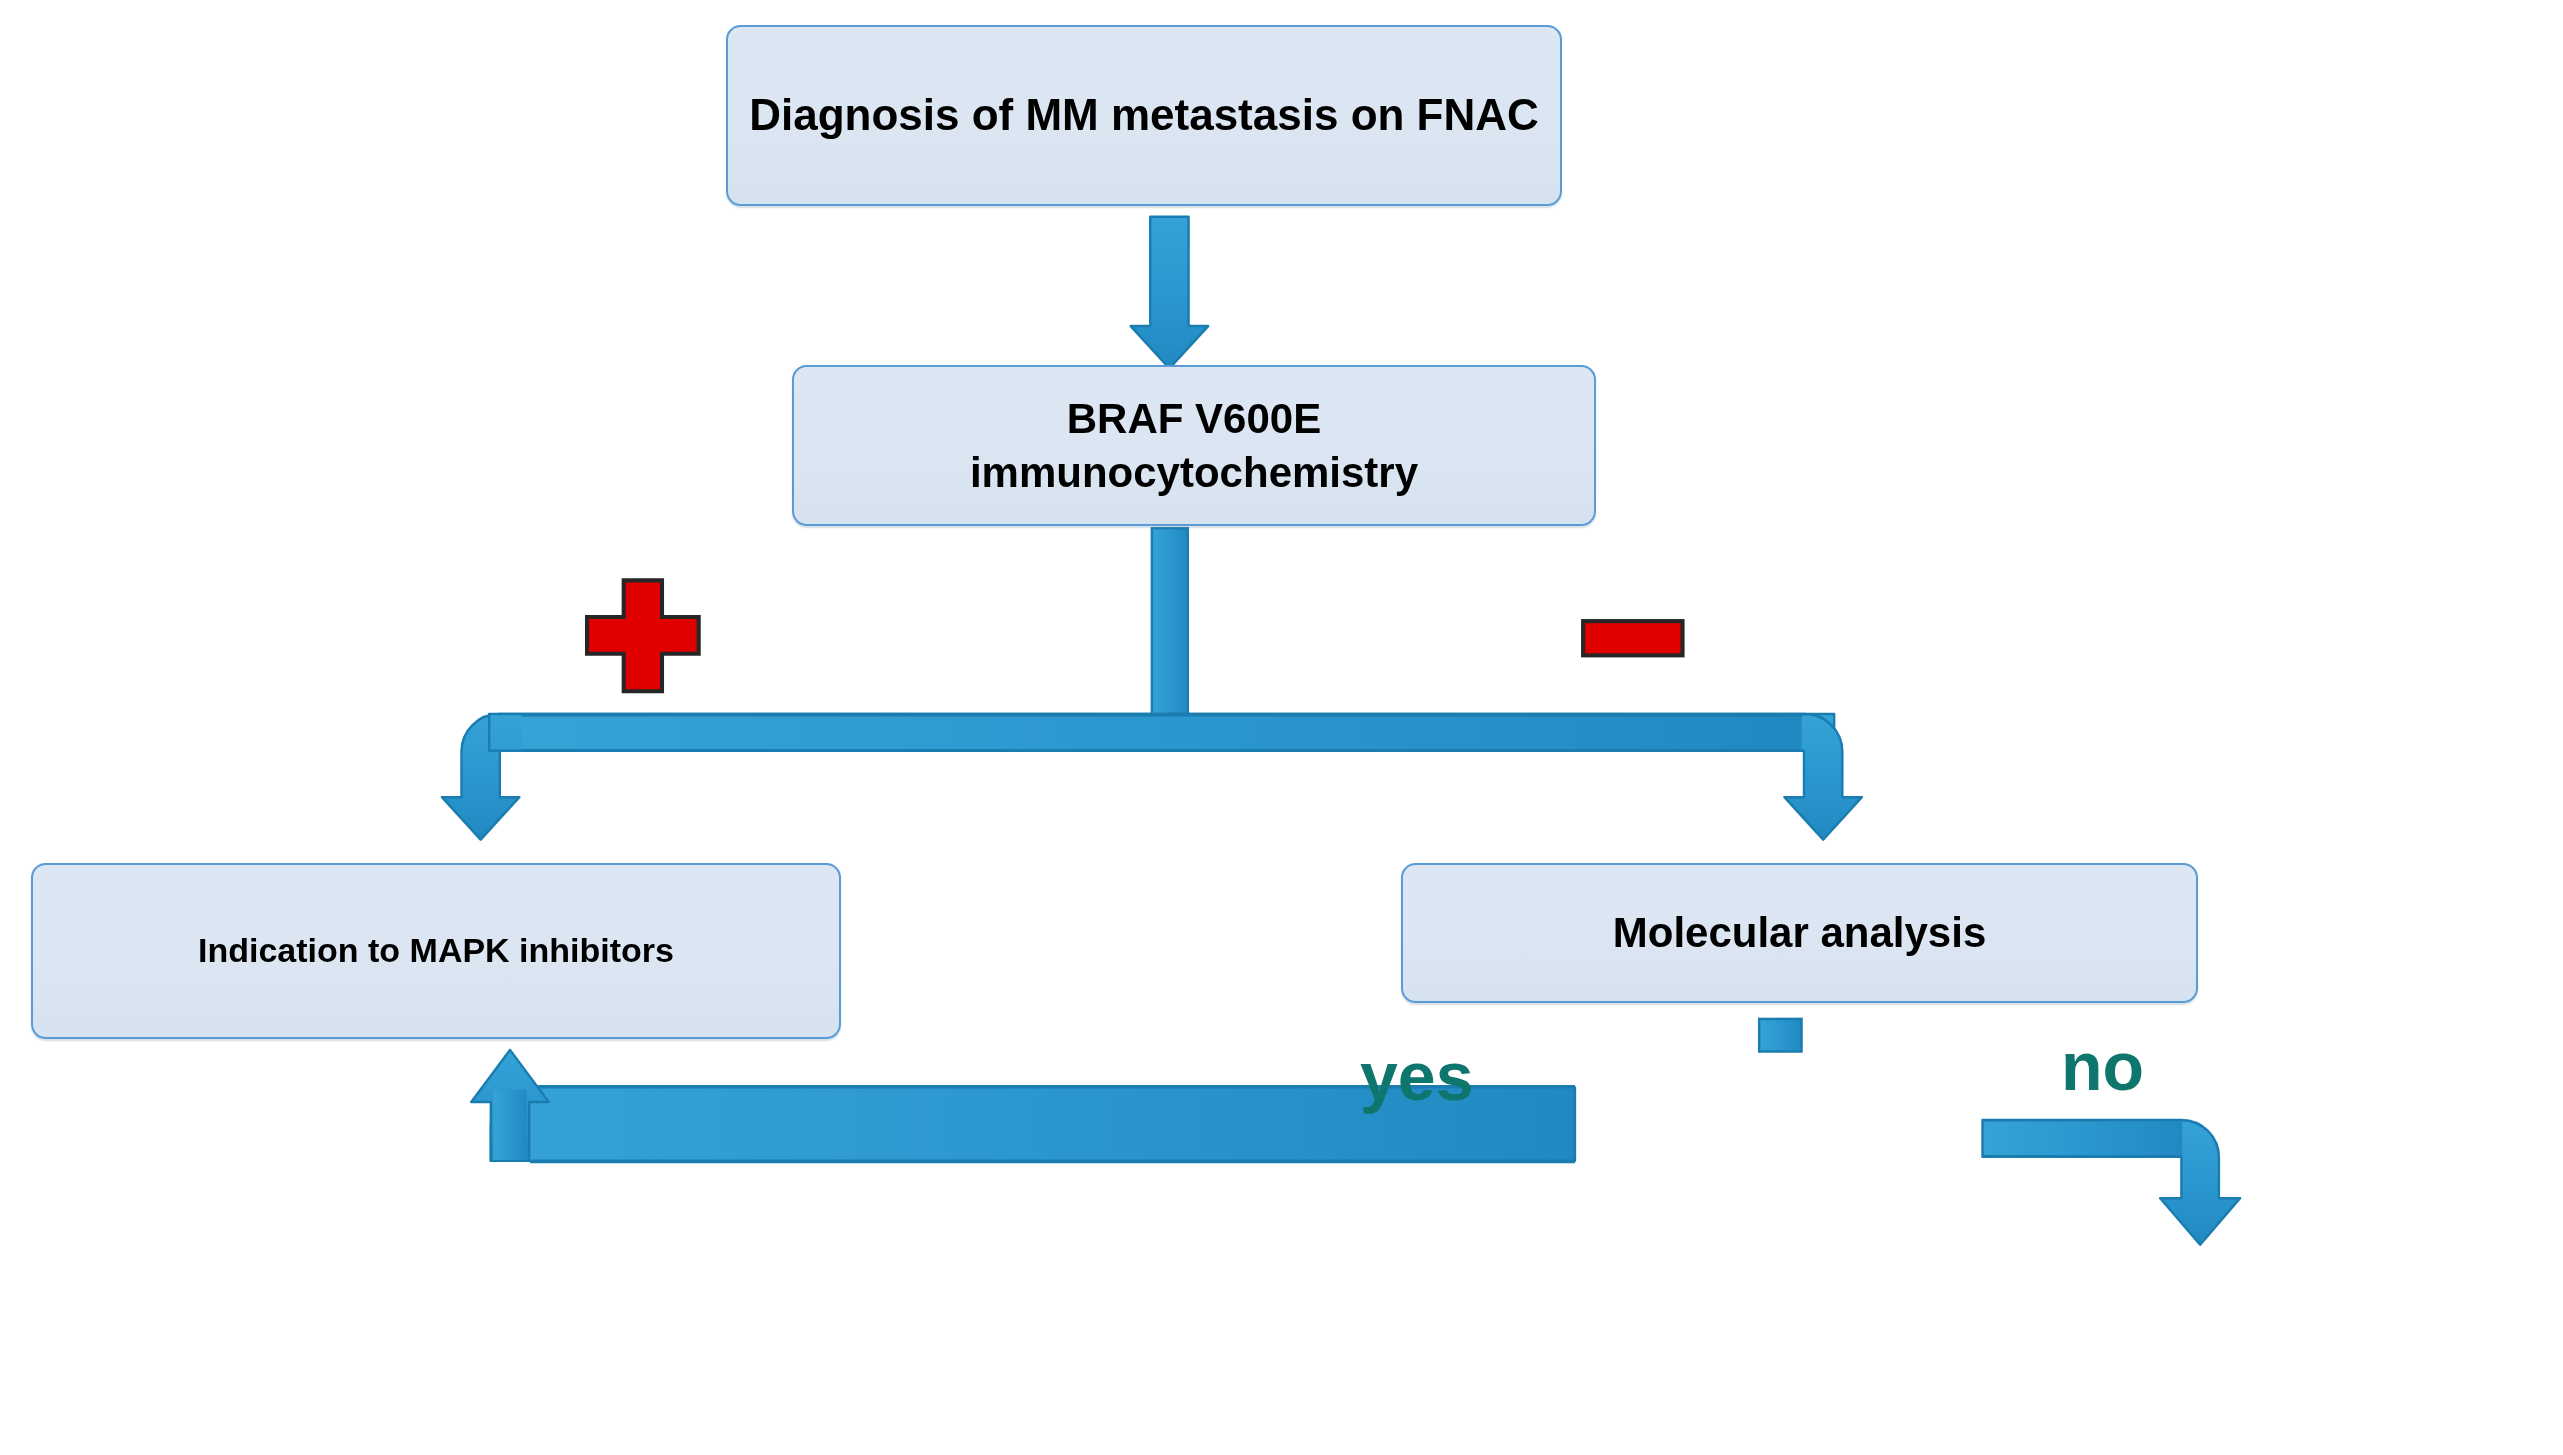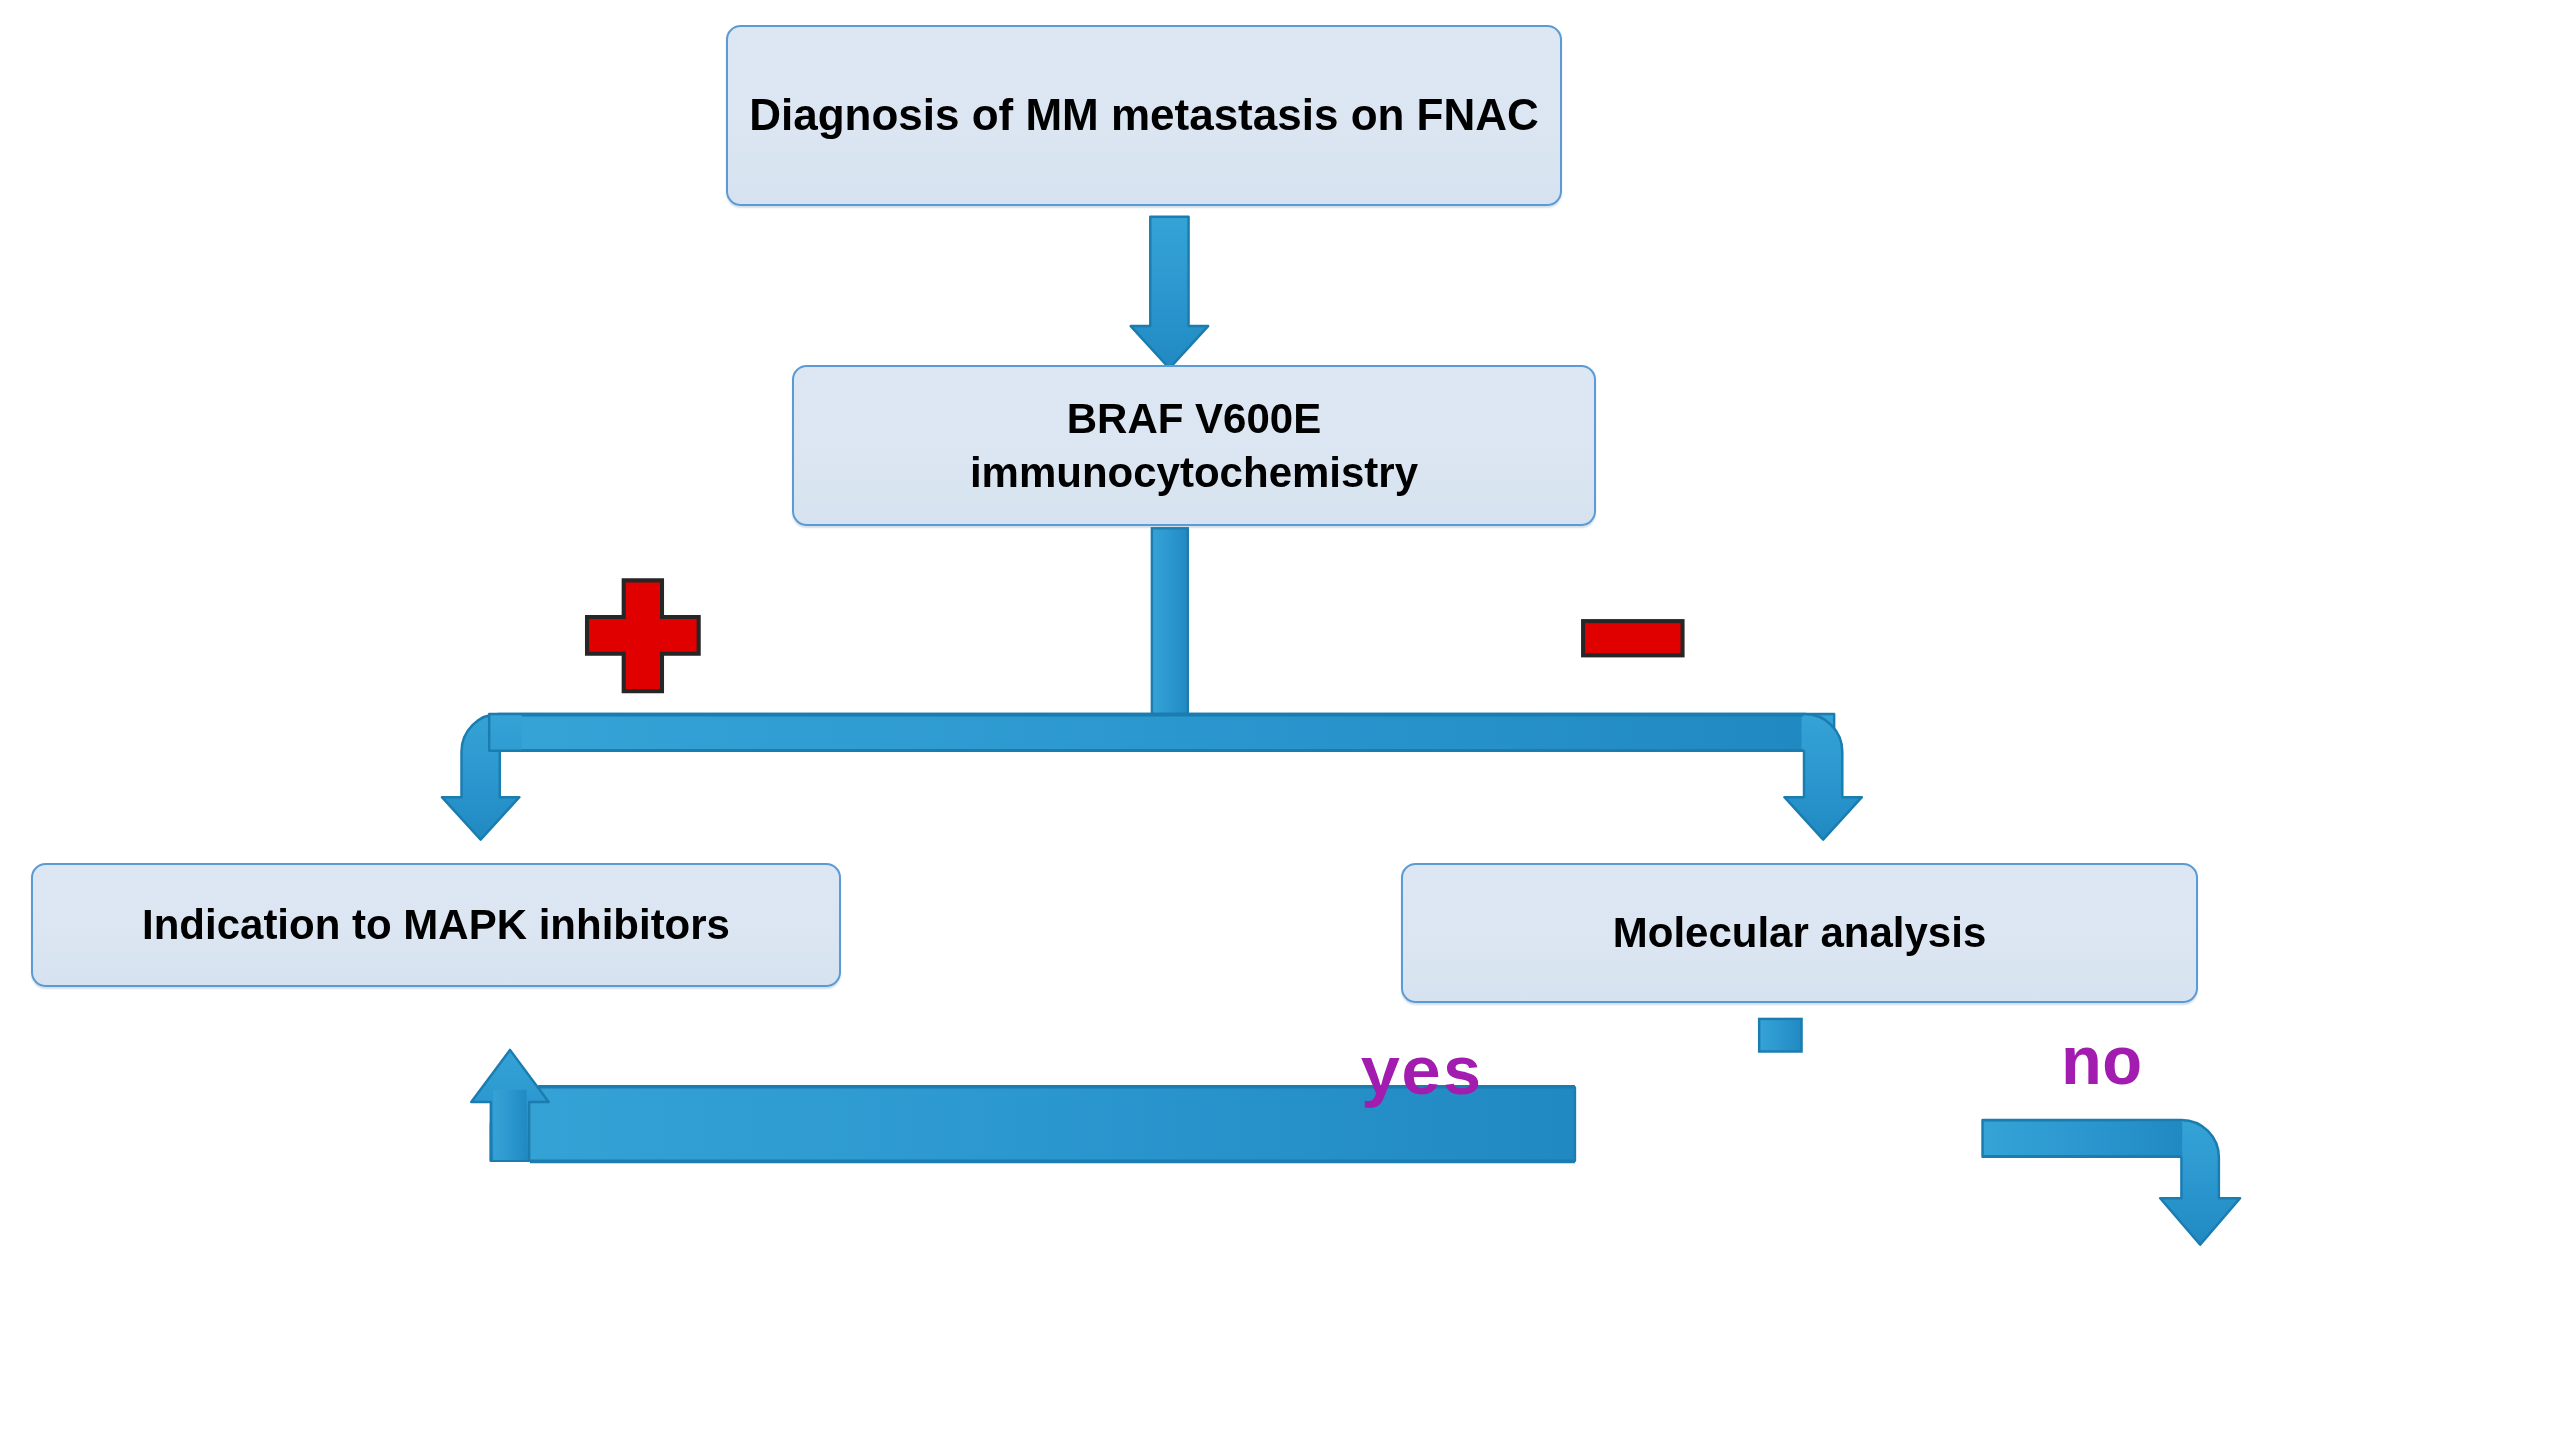--- a/index.html
+++ b/index.html
@@ -58,25 +58,24 @@
     color: #000000;
     font-weight: bold;
     line-height: 1.42;
     box-shadow: 1.6px 2.4px 1.6px rgba(80,80,80,0.45);
     z-index: 6;
   }
 
   
   .redlabel {
     position: absolute;
-    color: #a21caf;
+    color: #0f766e;
     font-weight: bold;
     line-height: 1;
     z-index: 7;
-    font-family: Liberation Mono, monospace;
   }
 </style>
 </head>
 <body>
 
 <div id="canvas">
 
   <svg id="arrow-layer" viewBox="0 0 3144 1785">
     <defs>
       <linearGradient id="agrad" x1="0" y1="0" x2="0" y2="1">
@@ -233,21 +232,21 @@
 
   <div class="pbox" style="left:726px; top:24.5px; width:836px; height:181px; font-size:44px;">
     <span class="line">Diagnosis of MM metastasis on FNAC</span>
   </div>
 
   <div class="pbox" style="left:792px; top:365px; width:804px; height:161px; font-size:42px; flex-direction:column;">
     <span class="line">BRAF V600E</span>
     <span class="line">immunocytochemistry</span>
   </div>
 
-  <div class="pbox" style="left:31px; top:863px; width:810px; height:124px; font-size:42px;">
+  <div class="pbox" style="left:31px; top:863px; width:810px; height:176px; font-size:34px;">
     <span class="line">Indication to MAPK inhibitors</span>
   </div>
 
   <div class="pbox" style="left:1401px; top:863px; width:797px; height:140px; font-size:42px;text-align:center;">
     <span class="line">Molecular analysis</span>
   </div>
 
 
 
   <div class="redlabel" style="left:1360px; top:1042px; font-size:68px;">yes</div>

